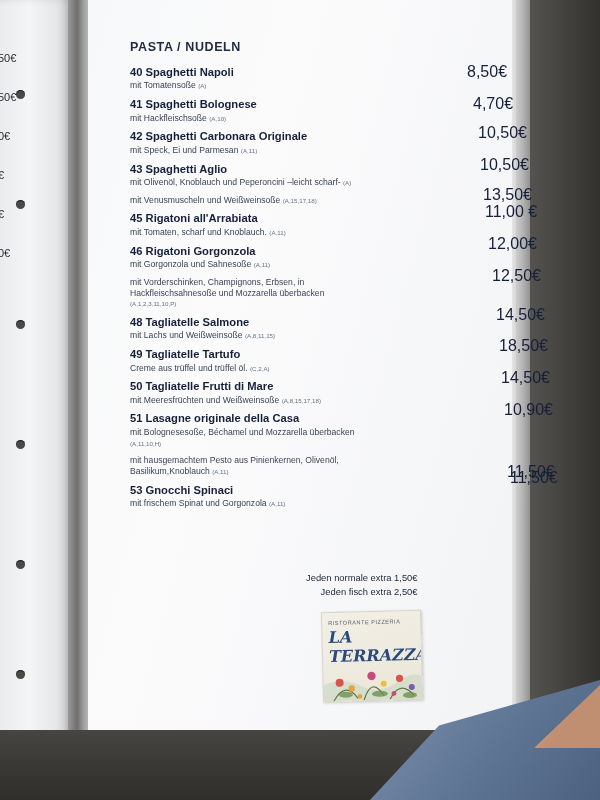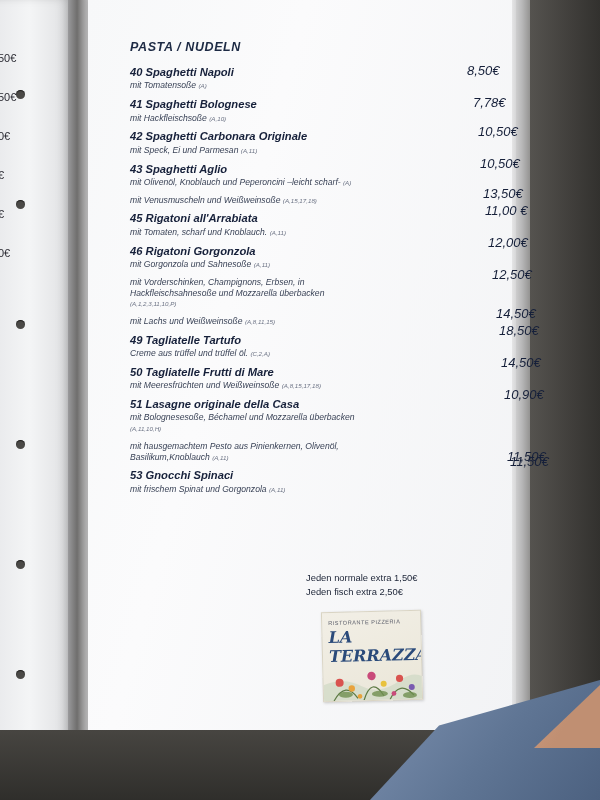--- a/index.html
+++ b/index.html
@@ -72,38 +72,38 @@
   #arm {
     position: absolute; right: 0; bottom: 52px; width: 120px; height: 70px;
     background: linear-gradient(120deg,#d9a78a 0%, #c08f72 70%);
     clip-path: polygon(45% 100%, 100% 10%, 100% 100%);
   }
 
   
   #menu {
     position: absolute; left: 130px; top: 40px; width: 430px;
     color: #1d2330;
-    font-style: italic;
   }
   .section-title {
     font-size: 12.5px; font-weight: bold; letter-spacing: .6px;
     color: #1d2a44; margin-bottom: 12px;
   }
   .item { position: relative; margin-bottom: 7px; width: 400px; }
   .name { font-size: 11.2px; font-weight: bold; color: #16203a; line-height: 1.2; }
   .desc { font-size: 8.6px; color: #3a4357; line-height: 1.25; margin-top: 1px; max-width: 250px; }
   .alg { font-size: 6.2px; color: #6a7183; }
   .price {
-    position: absolute; font-size: 13px; color: #16203a; font-weight: normal;
+    position: absolute; font-size: 16px; color: #16203a; font-weight: normal;
     white-space: nowrap;
   }
 
   .extras {
     position: absolute; left: 306px; top: 571px; font-size: 9.4px; color: #222a3c;
     line-height: 1.45;
+    text-align: right;
   }
 
   
   #sticker {
     position: absolute; left: 322px; top: 611px; width: 100px; height: 90px;
     background: linear-gradient(160deg,#f2efe6 0%, #eae6d8 100%);
     border: 1px solid #d9d4c3;
     transform: rotate(-1.4deg);
     box-shadow: 1px 1px 3px rgba(0,0,0,.18);
     overflow: hidden;
@@ -167,21 +167,21 @@
 
     <div class="item">
       <div class="name">
         <span>41</span>
         <span>Spaghetti Bolognese</span>
       </div>
       <div class="desc">
         <span>mit Hackfleischsoße</span>
         <span class="alg">(A,10)</span>
       </div>
-      <div class="price" style="left:343px; top:-3px">7,78€</div>
+      <div class="price" style="left:343px; top:-3px">4,70€</div>
     </div>
 
     <div class="item">
       <div class="name">
         <span>42</span>
         <span>Spaghetti Carbonara Originale</span>
       </div>
       <div class="desc">
         <span>mit Speck, Ei und Parmesan</span>
         <span class="alg">(A,11)</span>
@@ -235,20 +235,24 @@
 
     <div class="item">
       <div class="desc" style="max-width:215px">
         <span>mit Vorderschinken, Champignons, Erbsen, in Hackfleischsahnesoße und Mozzarella überbacken</span>
         <span class="alg">(A,1,2,3,11,10,P)</span>
       </div>
       <div class="price" style="left:362px; top:-10px">12,50€</div>
     </div>
 
     <div class="item">
+      <div class="name">
+        <span>48</span>
+        <span>Tagliatelle Salmone</span>
+      </div>
       <div class="desc">
         <span>mit Lachs und Weißweinsoße</span>
         <span class="alg">(A,8,11,15)</span>
       </div>
       <div class="price" style="left:366px; top:-10px">14,50€</div>
     </div>
 
     <div class="item">
       <div class="name">
         <span>49</span>

